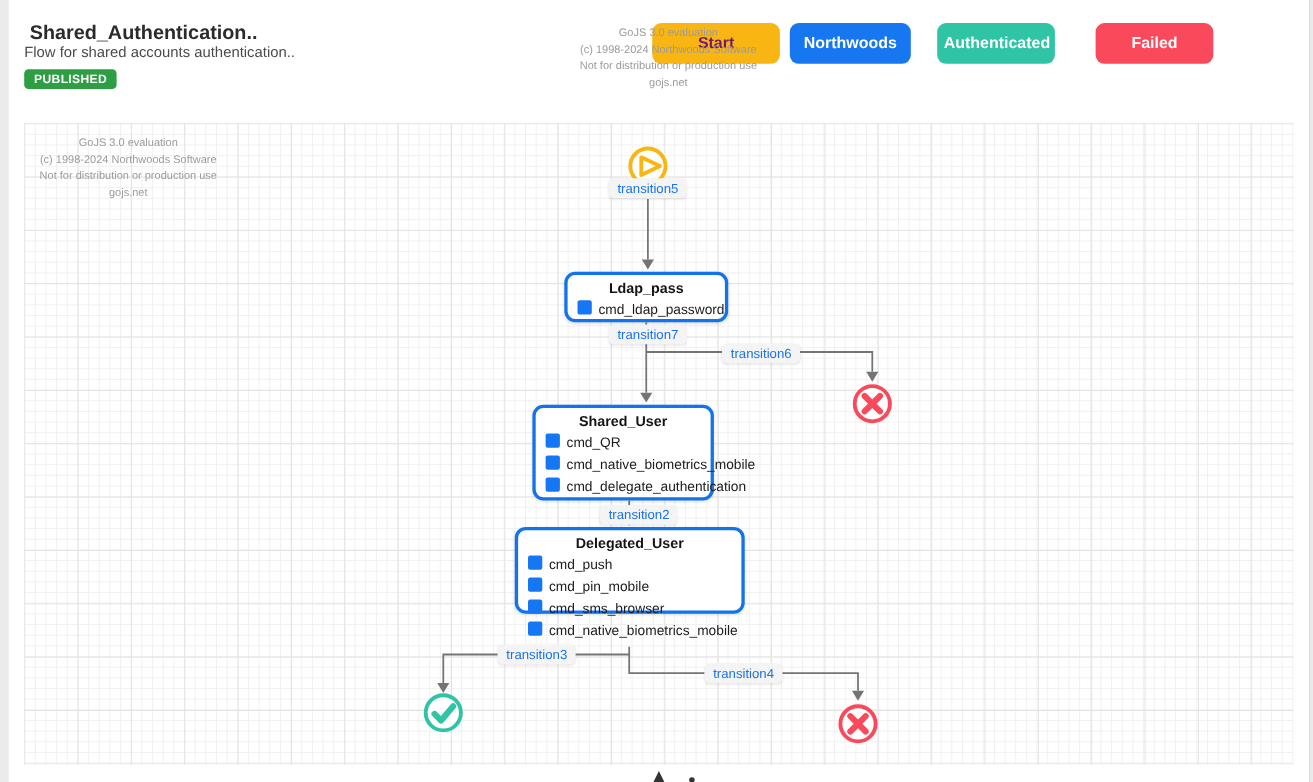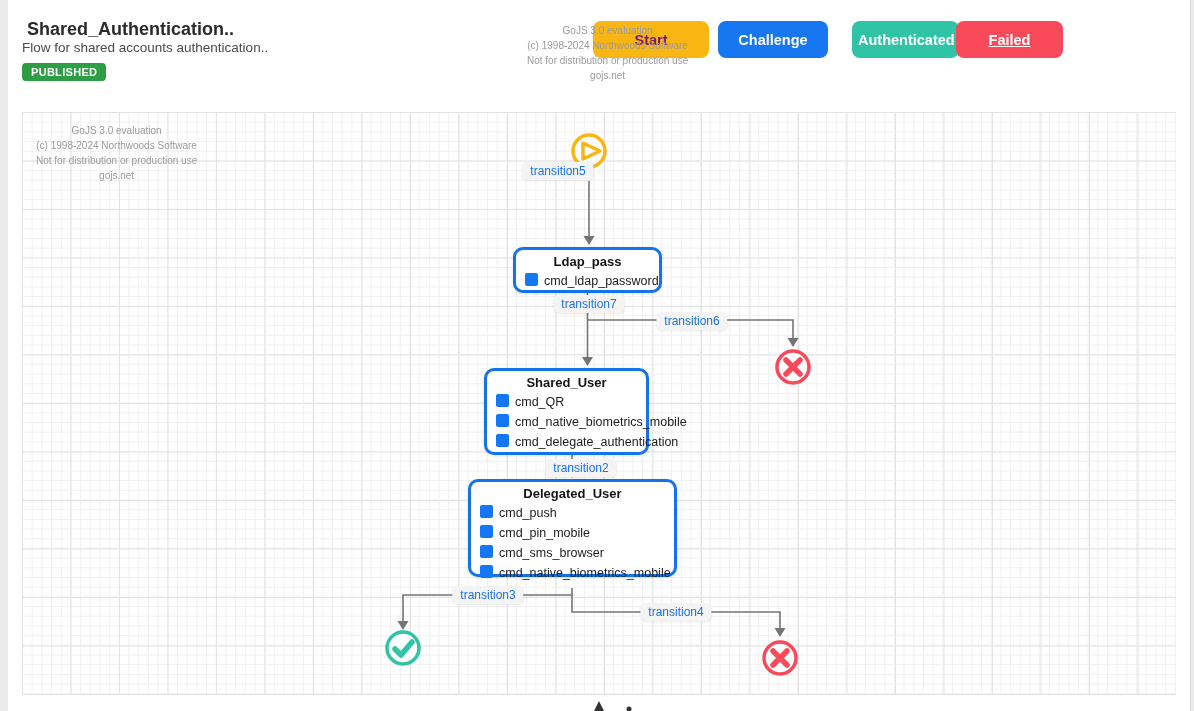--- a/index.html
+++ b/index.html
@@ -7,21 +7,21 @@
   .card{position:absolute;left:8px;top:0;width:1182px;height:711px;background:#fff;border-right:1px solid #d9d9d9;overflow:hidden;}
 
   
   .page-title{position:absolute;left:14px;top:14px;margin:5px;font-size:18px;font-weight:bold;color:#2b2b2b;}
   .page-subtitle{position:absolute;left:14px;top:40px;font-size:13.5px;color:#4a4a4a;}
   .status-badge{position:absolute;left:14px;top:63px;background:#2e9e44;color:#fff;font-size:11px;font-weight:bold;padding:3px 9px;border-radius:4px;letter-spacing:.3px;text-align:center;}
   .btn{position:absolute;top:21px;height:37px;border:none;border-radius:8px;font-family:"Liberation Sans",sans-serif;font-size:14.5px;font-weight:bold;color:#fff;cursor:pointer;z-index:2;}
   .btn-start{left:585px;width:116px;background:#f9b612;color:#701a75;}
   .btn-challenge{left:710px;width:110px;background:#1677f0;}
   .btn-authenticated{left:844px;width:107px;background:#2ec4a5;}
-  .btn-failed{left:948px;width:107px;background:#f9495a;text-decoration:underline;}
+  .btn-failed{left:988px;width:107px;background:#f9495a;}
 
   .watermark{position:absolute;color:#9b9b9b;font-size:10px;line-height:15px;white-space:nowrap;pointer-events:none;text-align:center;}
   .wm-header{left:519px;top:23px;z-index:3;}
   .wm-diagram{left:14px;top:11px;z-index:1;}
 
   
   .diagram{position:absolute;left:14px;top:112px;width:1154px;height:583px;background-color:#fff;
     background-image:
       linear-gradient(to right,#e3e3e3 1px,transparent 1px),
       linear-gradient(to bottom,#e3e3e3 1px,transparent 1px),
@@ -43,21 +43,21 @@
 <body>
 
 <div class="page">
   <div class="card">
 
     <h1 class="page-title">Shared_Authentication..</h1>
     <div class="page-subtitle">Flow for shared accounts authentication..</div>
     <span class="status-badge">PUBLISHED</span>
 
     <button class="btn btn-start">Start</button>
-    <button class="btn btn-challenge">Challenge</button>
+    <button class="btn btn-challenge">Northwoods</button>
     <button class="btn btn-authenticated">Authenticated</button>
     <button class="btn btn-failed">Failed</button>
 
     <div class="watermark wm-header">
       <div>GoJS 3.0 evaluation</div>
       <div>(c) 1998-2024 Northwoods Software</div>
       <div>Not for distribution or production use</div>
       <div>gojs.net</div>
     </div>
 
@@ -111,21 +111,21 @@
           <circle cx="381" cy="536" r="16" fill="#fff" stroke="#2ec4a5" stroke-width="3.5"></circle>
           <path d="M373 537 L379 543 L390 530" fill="none" stroke="#2ec4a5" stroke-width="5.5" stroke-linecap="round" stroke-linejoin="round"></path>
         </g>
 
         <g>
           <circle cx="758" cy="546" r="16" fill="#fff" stroke="#f9495a" stroke-width="3.5"></circle>
           <path d="M751 539 L765 553 M765 539 L751 553" stroke="#f9495a" stroke-width="5.5" stroke-linecap="round"></path>
         </g>
       </svg>
 
-      <div class="edge-label" style="left:536px;top:59px">transition5</div>
+      <div class="edge-label" style="left:567px;top:59px">transition5</div>
       <div class="edge-label" style="left:567px;top:192px">transition7</div>
       <div class="edge-label" style="left:670px;top:209px">transition6</div>
       <div class="edge-label" style="left:559px;top:356px">transition2</div>
       <div class="edge-label" style="left:466px;top:483px">transition3</div>
       <div class="edge-label" style="left:654px;top:500px">transition4</div>
 
       <div class="state-node" style="left:491px;top:135px;width:149px;height:46px">
         <div class="node-title">Ldap_pass</div>
         <div class="node-item">
           <span class="item-square"></span>
@@ -142,21 +142,21 @@
         <div class="node-item">
           <span class="item-square"></span>
           <span>cmd_native_biometrics_mobile</span>
         </div>
         <div class="node-item">
           <span class="item-square"></span>
           <span>cmd_delegate_authentication</span>
         </div>
       </div>
 
-      <div class="state-node" style="left:446px;top:367px;width:209px;height:98px">
+      <div class="state-node" style="left:446px;top:367px;width:209px;height:79px">
         <div class="node-title">Delegated_User</div>
         <div class="node-item">
           <span class="item-square"></span>
           <span>cmd_push</span>
         </div>
         <div class="node-item">
           <span class="item-square"></span>
           <span>cmd_pin_mobile</span>
         </div>
         <div class="node-item">

